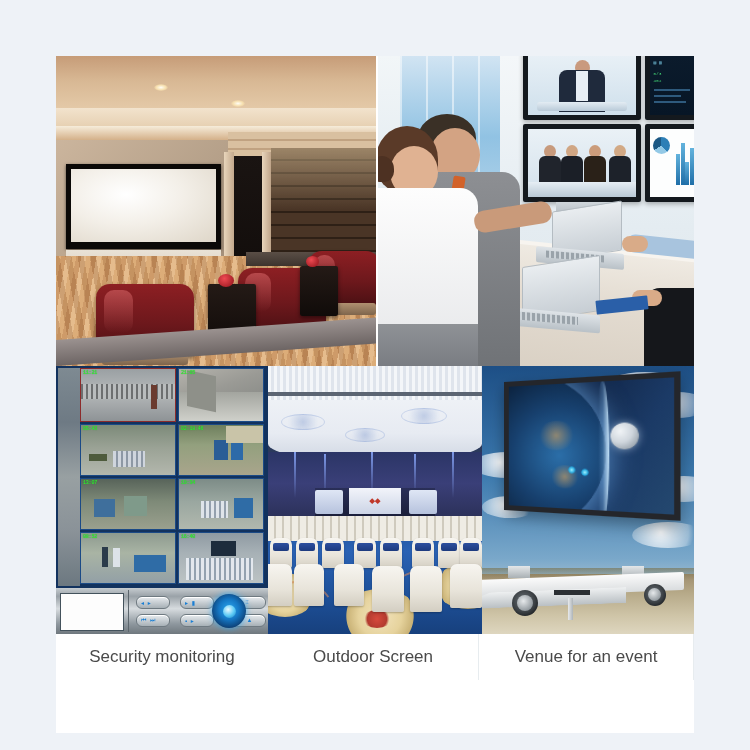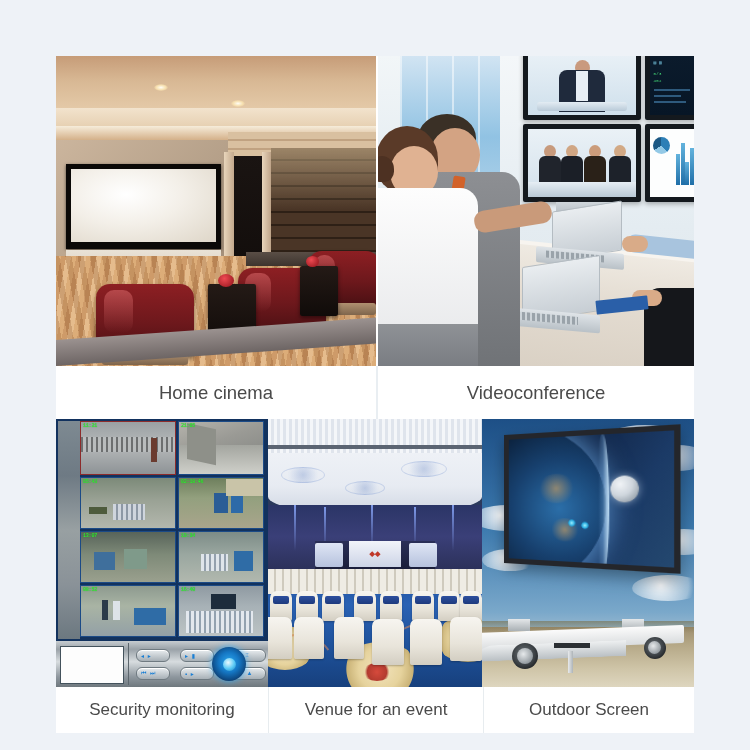--- a/index.html
+++ b/index.html
@@ -494,29 +494,20 @@
             <div class="vc-arm" style="left:4px;top:6px;width:84px;height:18px;background:#a8c4de;transform:rotate(6deg);"></div>
             <div class="vc-arm" style="left:0;top:4px;width:26px;height:16px;background:#d9ab88;"></div>
             <div class="body" style="left:22px;top:56px;width:96px;height:90px;border-radius:16px 0 0 0;background:#15171b;"></div>
             <div class="vc-arm" style="left:10px;top:58px;width:30px;height:16px;background:#d9ab88;"></div>
             <div class="vc-arm" style="left:-26px;top:66px;width:52px;height:14px;background:#2a5fa8;border-radius:1px;transform:rotate(-6deg);"></div>
           </div>
         </div>
       </div>
     </div>
 
-    <div class="caprow-top">
-      <div class="capcell-top a">
-        <span class="caption">Home cinema</span>
-      </div>
-      <div class="capcell-top sep"></div>
-      <div class="capcell-top b">
-        <span class="caption">Videoconference</span>
-      </div>
-    </div>
 
     <div class="row row-bot">
 
       <div class="cell-bot c1">
         <div class="sec">
           <div class="sec-grid">
             <div class="sec-strip"></div>
 
             <div class="cam active" style="left:24px;top:2px;width:96px;height:54px;background:linear-gradient(to bottom,#9aa0a3 0%,#b6b9ba 45%,#8e9396 100%);">
               <div class="ground" style="background:repeating-linear-gradient(to right,#6d6f70 0px,#6d6f70 2px,#b9bcbd 2px,#b9bcbd 5px); top:28%; height:30%;"></div>
@@ -708,22 +699,22 @@
             </div>
           </div>
         </div>
       </div>
     </div>
 
     <div class="caprow-bot">
       <div class="capcell-bot c1">
         <span class="caption small">Security monitoring</span>
       </div>
+      <div class="capcell-bot c3">
+        <span class="caption small">Outdoor Screen</span>
+      </div>
       <div class="capcell-bot c2">
         <span class="caption small">Venue for an event</span>
       </div>
-      <div class="capcell-bot c3">
-        <span class="caption small">Outdoor Screen</span>
-      </div>
     </div>
 
   </div>
 </div>
 
 </body></html>

